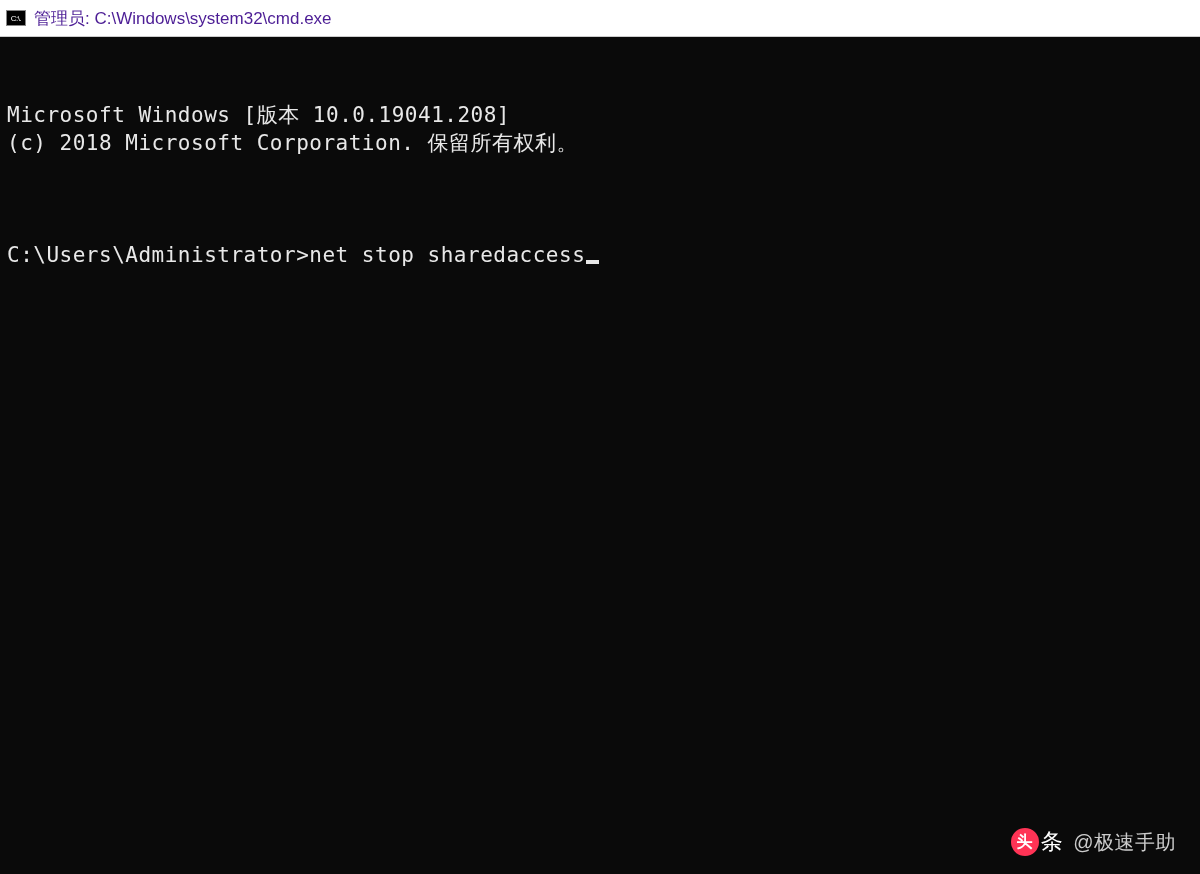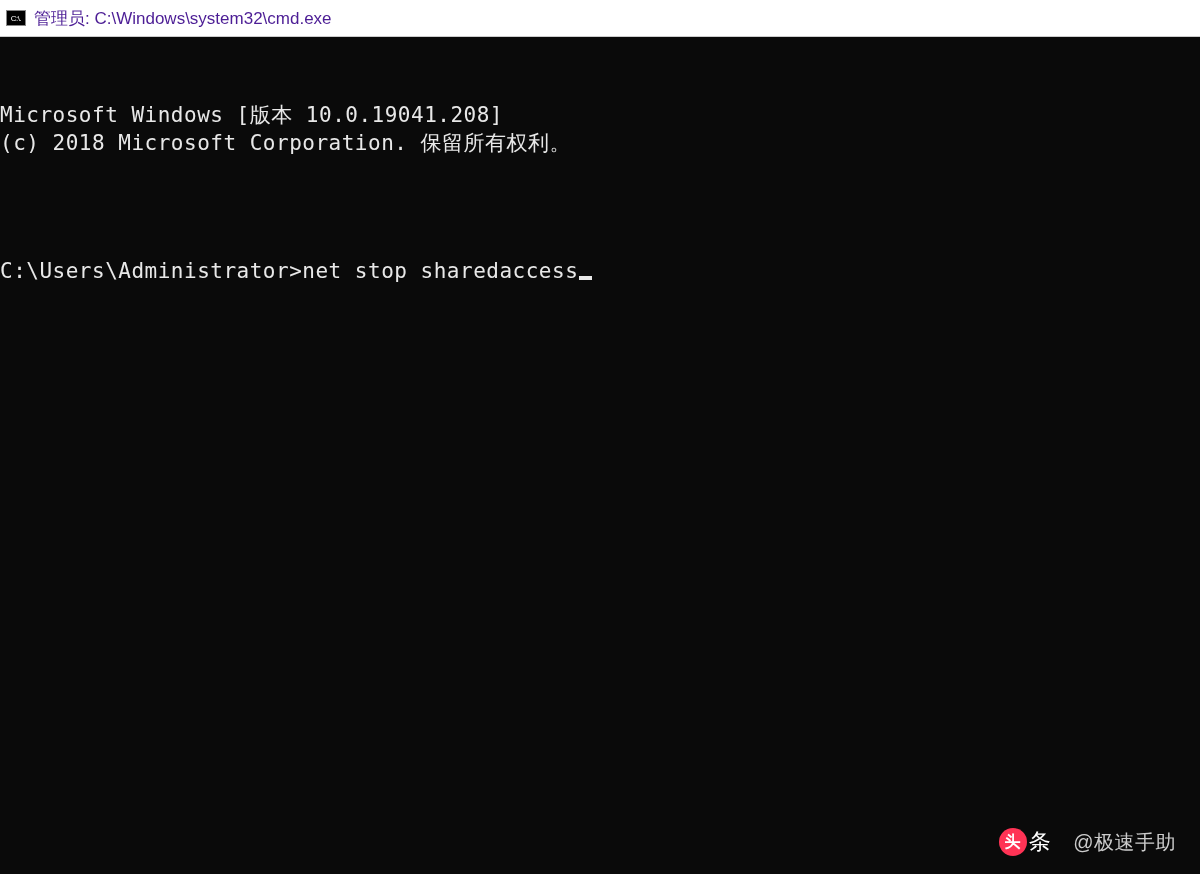--- a/index.html
+++ b/index.html
@@ -41,34 +41,34 @@
       letter-spacing: -0.5px;
     }
     .title-text {
       font-size: 17px;
       color: #4c1d95;
       font-family: "Microsoft YaHei", "SimSun", sans-serif;
     }
     .terminal {
       background: #0a0a0a;
       color: #e8e8e8;
-      padding: 8px 0 0 0;
+      padding: 8px 0 0 7px;
       font-size: 21px;
       line-height: 28px;
       font-family: "NSimSun", "SimSun", "Consolas", monospace;
       white-space: pre;
       letter-spacing: 0.5px;
       height: calc(100% - 37px);
       position: relative;
     }
     .terminal-line {
       display: block;
     }
     .prompt-line {
-      margin-top: 44px;
+      margin-top: 28px;
     }
     .cursor {
       display: inline-block;
       width: 13px;
       height: 4px;
       background: #e8e8e8;
       vertical-align: baseline;
       margin-left: 1px;
       position: relative;
       top: 2px;
@@ -102,21 +102,21 @@
     .watermark-text {
       color: #fff;
       font-size: 22px;
       font-family: "Microsoft YaHei", sans-serif;
       font-weight: 500;
     }
     .watermark-handle {
       color: #ccc;
       font-size: 20px;
       font-family: "Microsoft YaHei", sans-serif;
-      margin-left: 16px;
+      margin-left: 4px;
     }
   </style>
 </head>
 <body>
 
 <div class="titlebar">
   <div class="app-icon">
     <span class="app-icon-text">C:\.</span>
   </div>
   <span class="title-text">管理员: C:\Windows\system32\cmd.exe</span>

